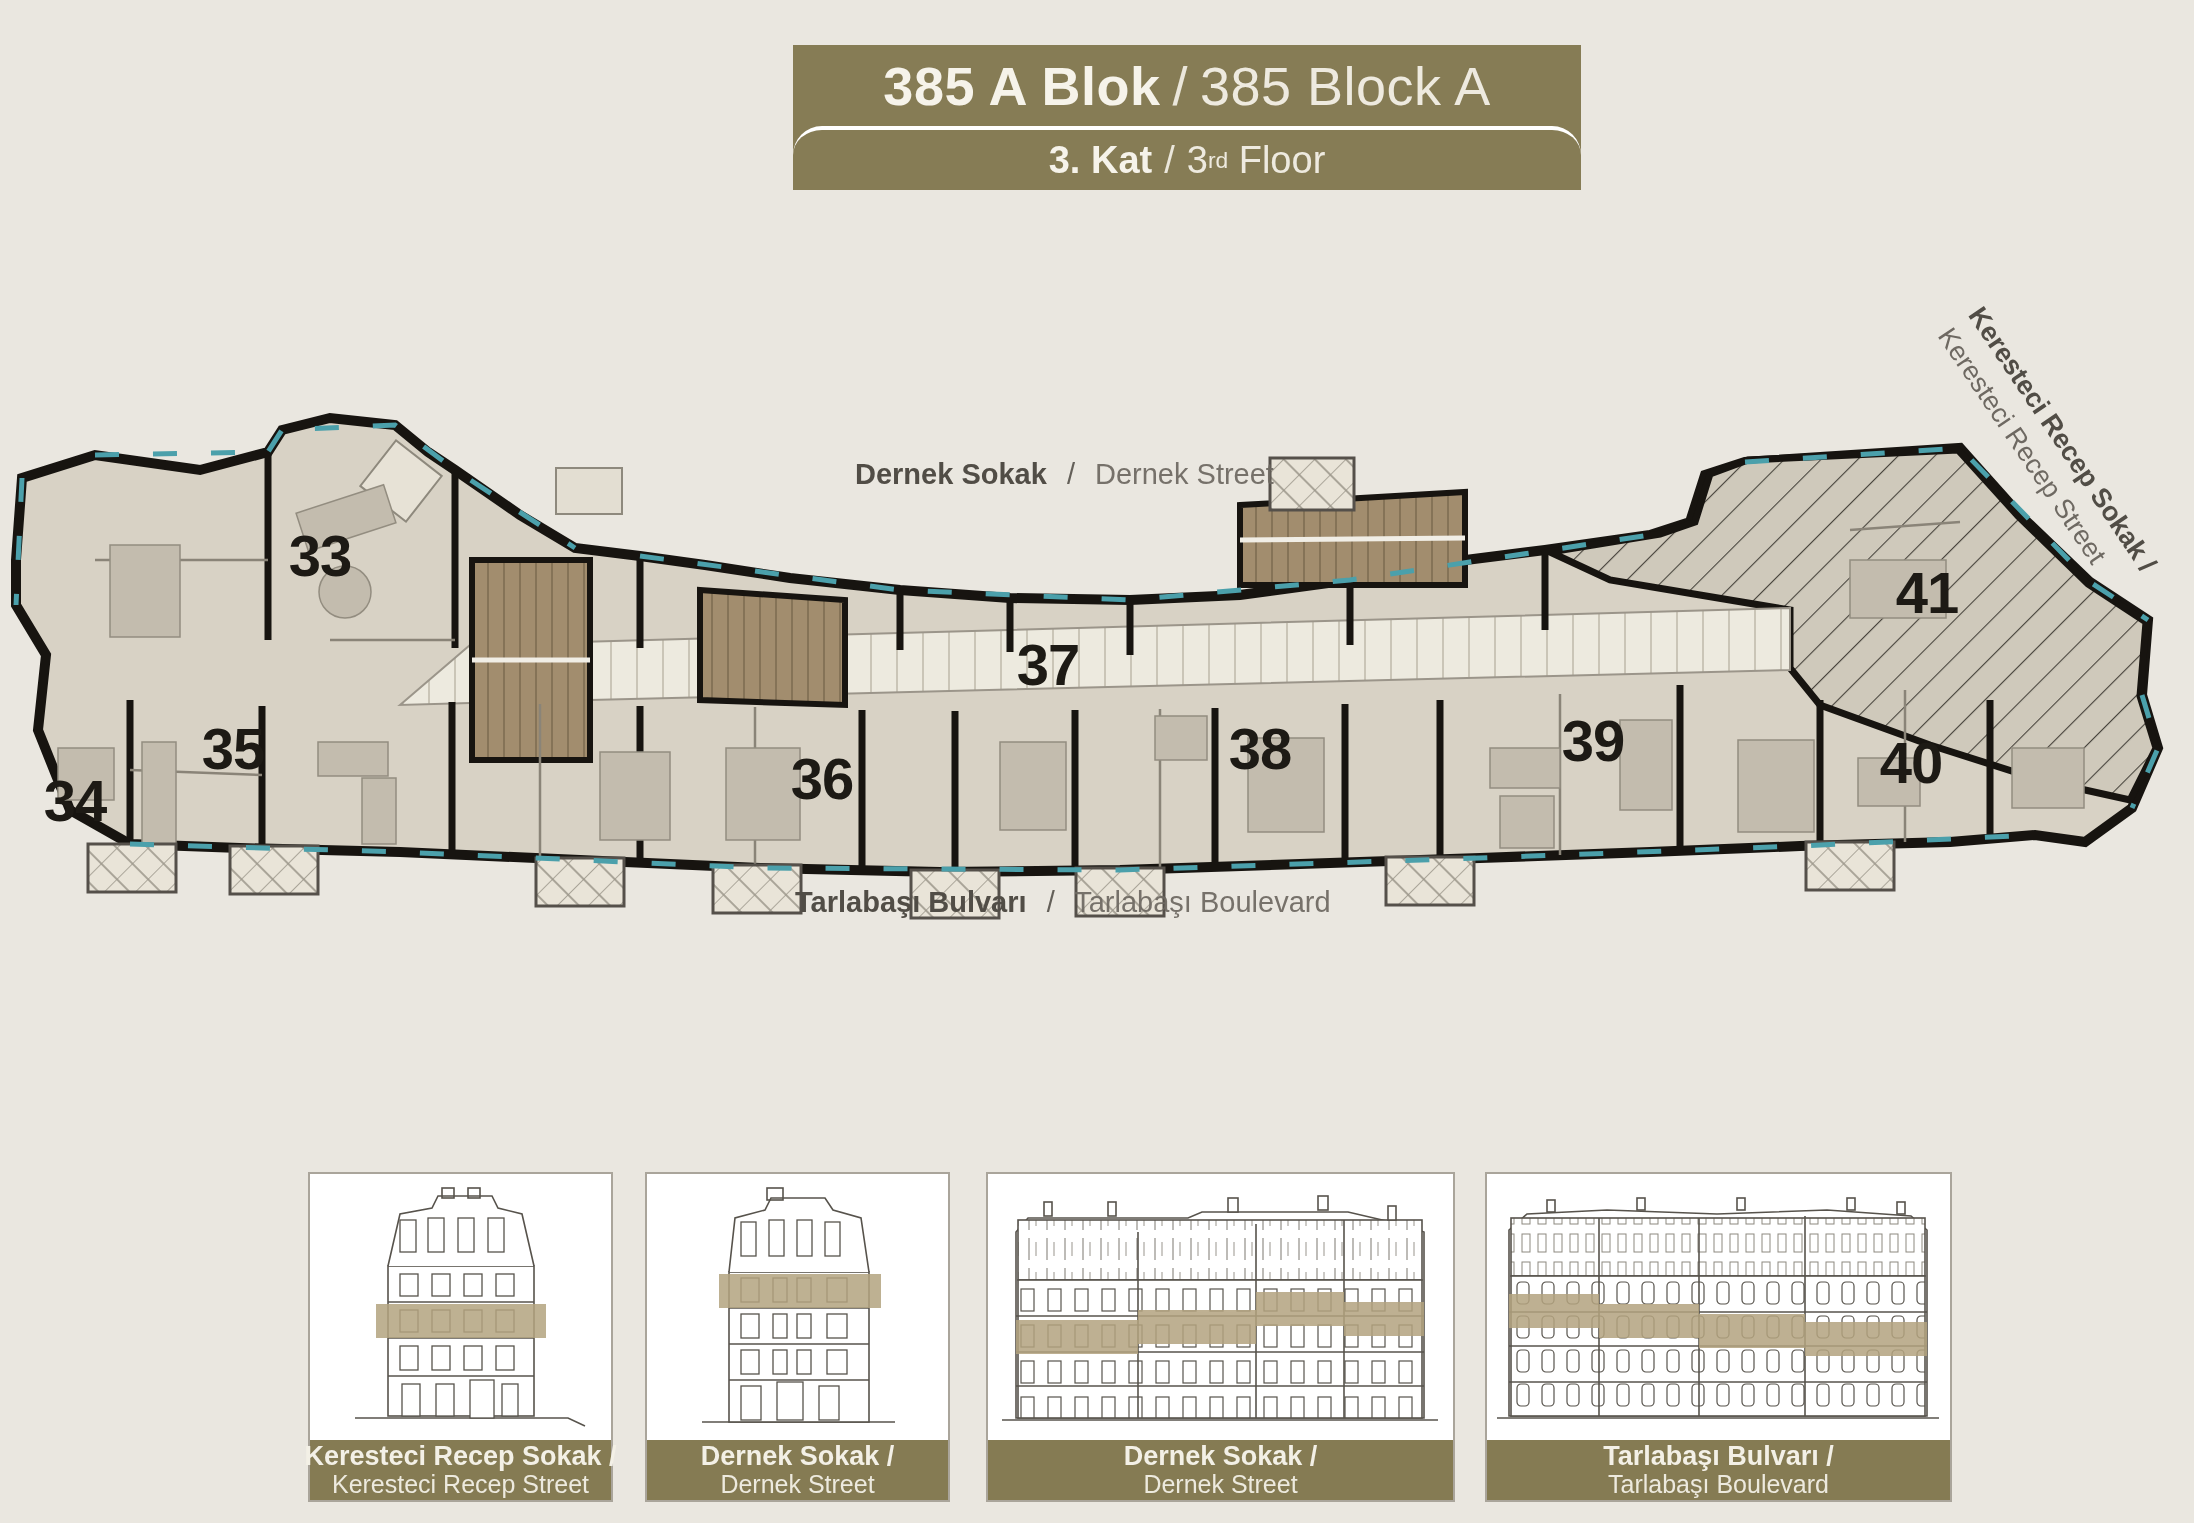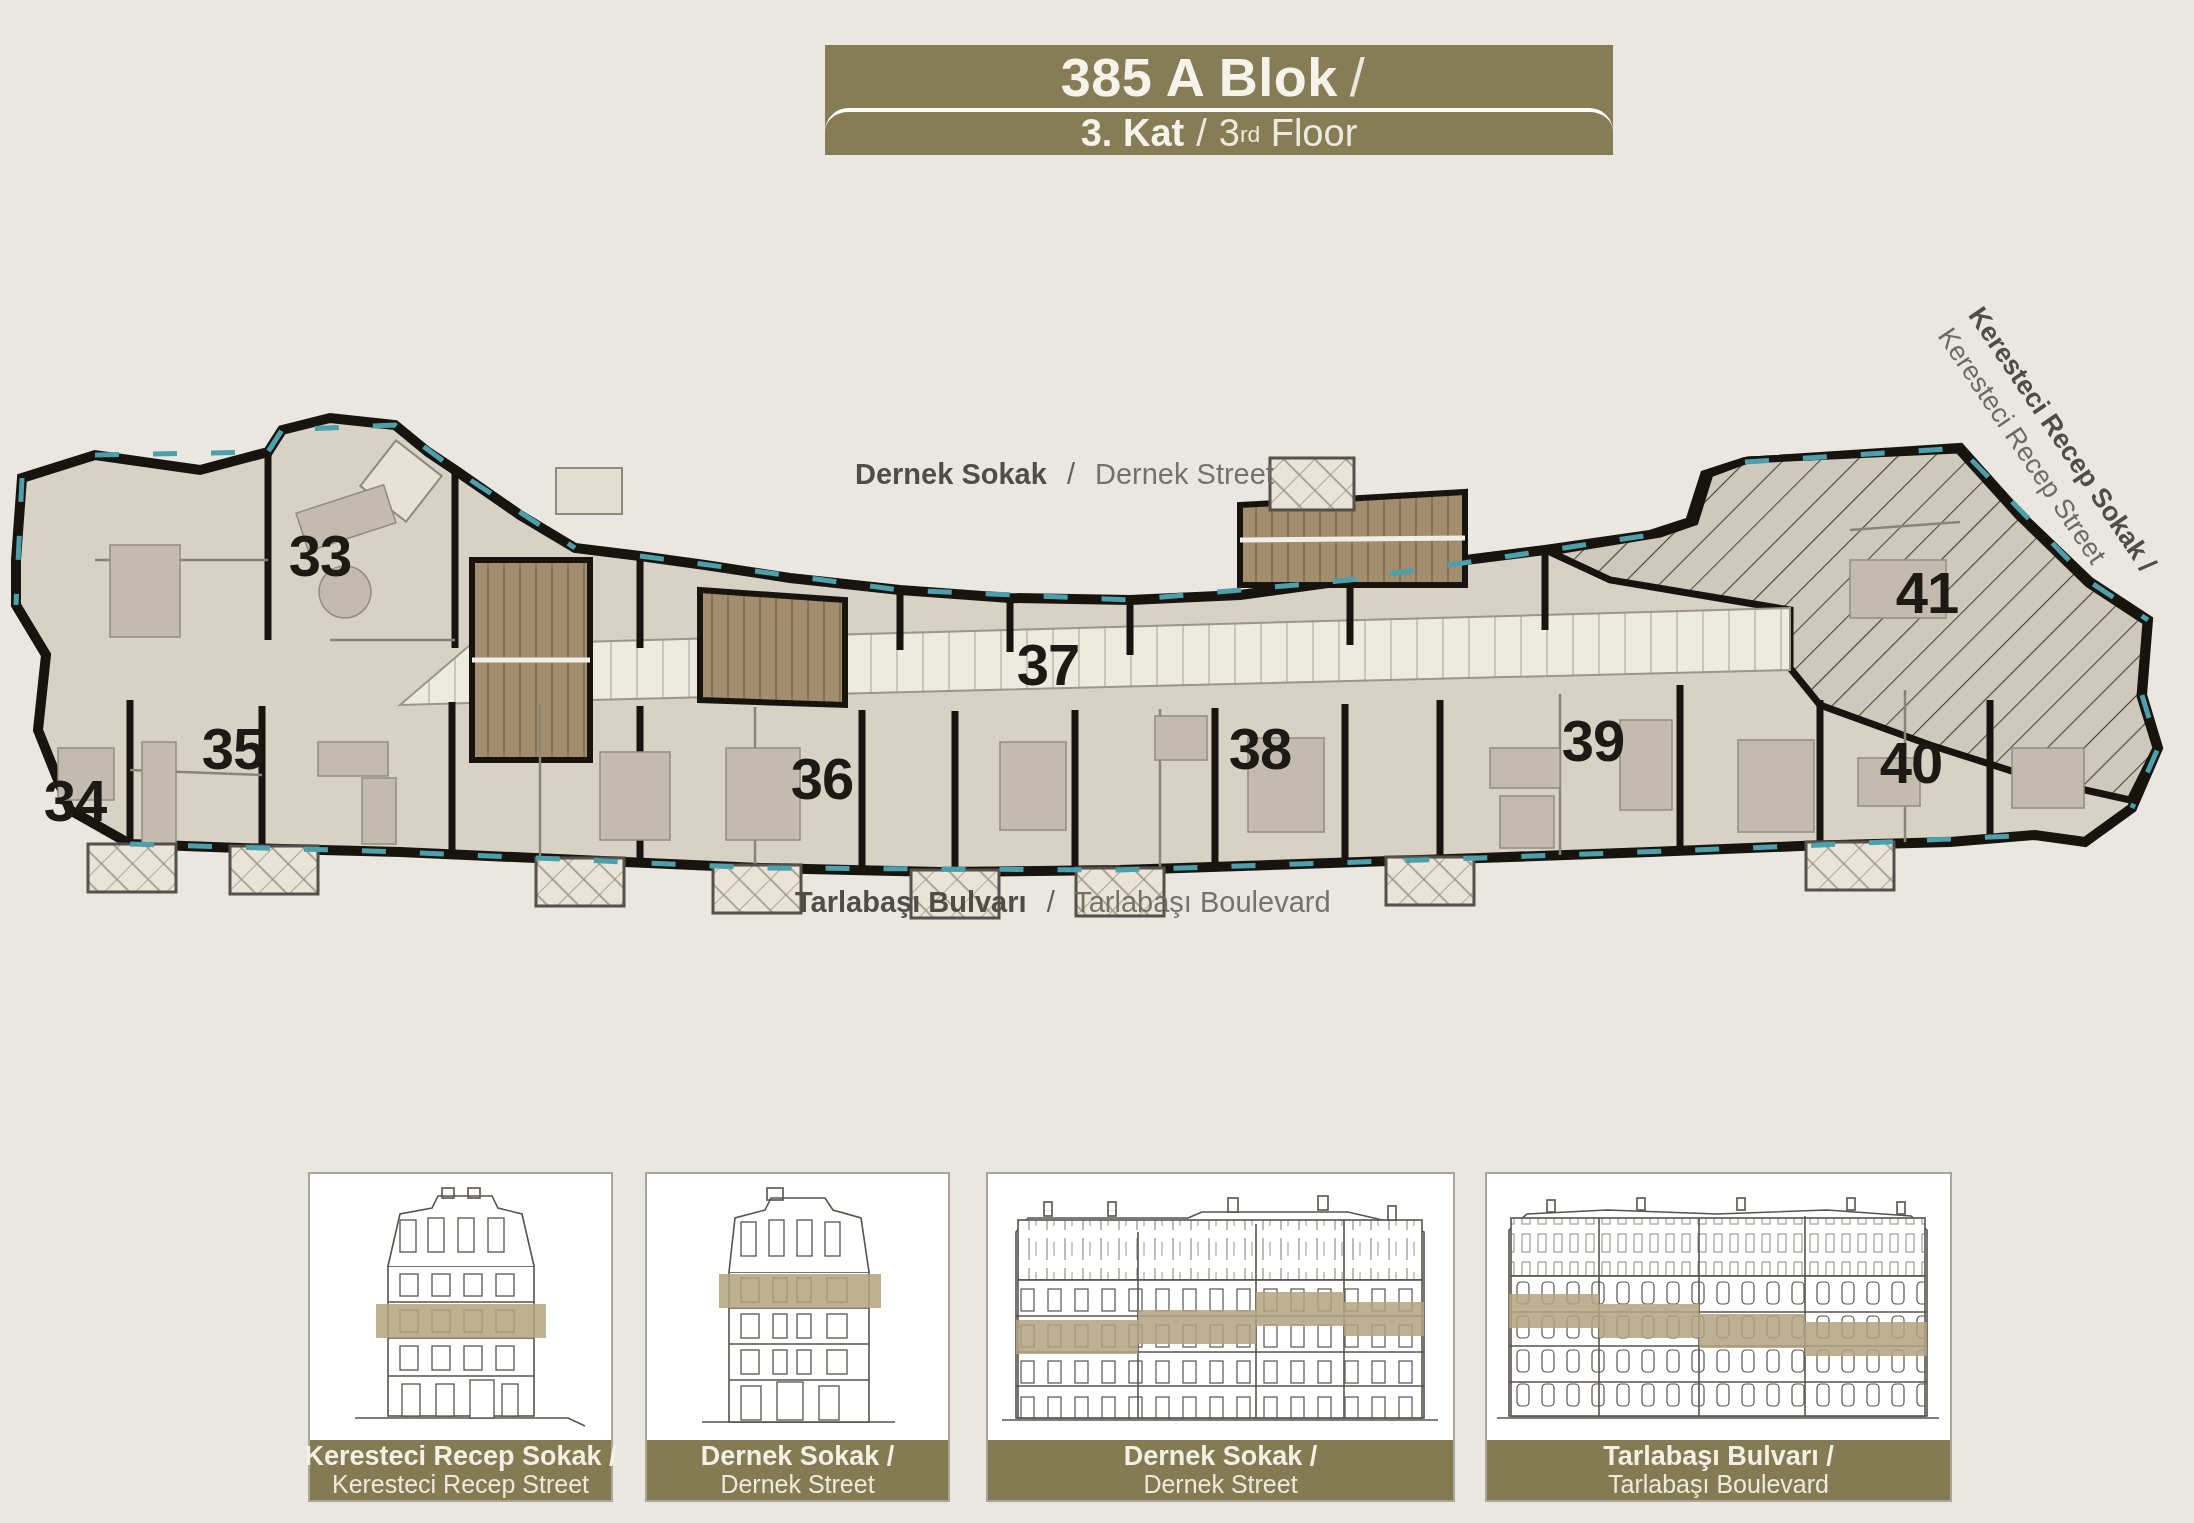--- a/index.html
+++ b/index.html
@@ -4,21 +4,21 @@
 <style>
   html,body{margin:0;padding:0;}
   body{
     width:2194px;height:1523px;position:relative;overflow:hidden;
     background:#eae7e0;
     font-family:"Liberation Sans", sans-serif;
     -webkit-font-smoothing:antialiased;
   }
   
   .banner{
-    position:absolute;left:825px;top:45px;width:788px;height:110px;
+    position:absolute;left:793px;top:45px;width:788px;height:145px;
     background:#867c55;color:#f6f3ea;display:flex;flex-direction:column;
   }
   .banner-row1{
     height:81px;display:flex;align-items:center;justify-content:center;
     font-size:54px;letter-spacing:.5px;white-space:nowrap;
   }
   .banner-row2{
     flex:1;border-top:4px solid #ffffff;display:flex;align-items:center;justify-content:center;
     font-size:38px;white-space:nowrap;border-radius:29px;
   }
@@ -191,20 +191,21 @@
     <path d="M 130,844 L 400,852 L 760,868 L 1120,870 L 1480,858 L 1800,846 L 2035,835"></path>
     <path d="M 22,478 L 16,605"></path>
     <path d="M 2142,695 L 2158,748 L 2132,808"></path>
   </g>
 </svg>
 
 <div class="banner">
   <div class="banner-row1">
     <span class="bold">385 A Blok</span>
     <span class="sep">/</span>
+    <span class="lite">385 Block A</span>
   </div>
   <div class="banner-row2">
     <span class="bold">3. Kat</span>
     <span class="sep">/</span>
     <span class="lite">3</span>
       <sup class="lite">rd</sup>
     <span class="lite" style="white-space:pre;"> Floor</span>
   </div>
 </div>
 

